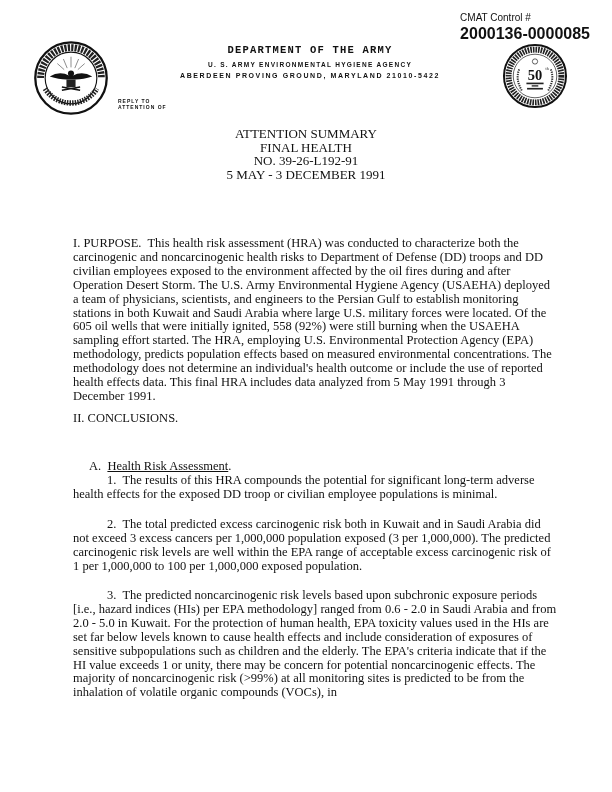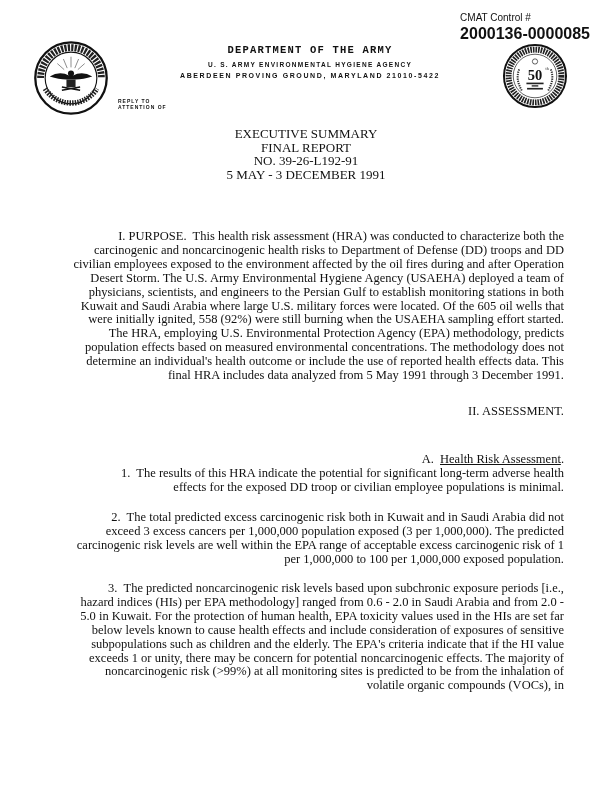--- a/index.html
+++ b/index.html
@@ -18,21 +18,21 @@
   .letterhead { position: absolute; left: 180px; top: 44px; width: 260px; text-align: center; }
   .letterhead .l1 { font-size: 10.5px; font-weight: bold; letter-spacing: 1.2px; font-family: Liberation Mono, monospace; }
   .letterhead .l2 { font-size: 6.5px; font-weight: bold; letter-spacing: 1.3px; margin-top: 5px; }
   .letterhead .l3 { font-size: 7px; font-weight: bold; letter-spacing: 1.6px; margin-top: 4px; }
 
   .reply { position: absolute; left: 118px; top: 98px; font-size: 5px; font-weight: bold; letter-spacing: 1px; line-height: 6px; }
 
   .title-block { position: absolute; left: 0; width: 612px; top: 127px; text-align: center; font-size: 13px; line-height: 13.5px; }
 
   .body { position: absolute; left: 65px; width: 500px; font-size: 12.5px; line-height: 13.9px; }
-  .para { margin: 1px; text-align: right; }
+  .para { margin: 8px; }
   .indent1 { padding-left: 16px; }
   .first-indent { text-indent: 34px; }
   .u { text-decoration: underline; }
 </style>
 </head>
 <body>
 
 <div class="control sans">
   <div class="lbl">CMAT Control #</div>
   <div class="num">2000136-0000085</div>
@@ -74,40 +74,40 @@
   <path d="M26 40 Q20 55 30 72 M74 40 Q80 55 70 72" fill="none" stroke="#333" stroke-width="3" stroke-dasharray="2 1.5"></path>
   <circle cx="50" cy="28" r="4" fill="none" stroke="#111" stroke-width="1"></circle>
   <text x="50" y="56" text-anchor="middle" font-family="Liberation Serif, serif" font-weight="bold" font-size="22" fill="#111">50</text>
   <text x="66" y="41" font-family="Liberation Serif, serif" font-size="6" fill="#111">th</text>
   <rect x="37" y="60" width="26" height="2.5" fill="#222"></rect>
   <rect x="45" y="64" width="10" height="2" fill="#222"></rect>
   <rect x="38" y="68" width="24" height="2.5" fill="#222"></rect>
 </svg>
 
 <div class="title-block serif">
-  <div>EXECUTIVE SUMMARY</div>
-  <div>FINAL REPORT</div>
+  <div>ATTENTION SUMMARY</div>
+  <div>FINAL HEALTH</div>
   <div>NO. 39-26-L192-91</div>
   <div>5 MAY - 3 DECEMBER 1991</div>
 </div>
 
 <div class="body serif" style="top:229px;">
   <p class="para"><span>I.  PURPOSE.</span>&nbsp; <span>This health risk assessment (HRA) was conducted to characterize both the carcinogenic and noncarcinogenic health risks to Department of Defense (DD) troops and DD civilian employees exposed to the environment affected by the oil fires during and after Operation Desert Storm.  The U.S. Army Environmental Hygiene Agency (USAEHA) deployed a team of physicians, scientists, and engineers to the Persian Gulf to establish monitoring stations in both Kuwait and Saudi Arabia where large U.S. military forces were located.  Of the 605 oil wells that were initially ignited, 558 (92%) were still burning when the USAEHA sampling effort started.  The HRA, employing U.S. Environmental Protection Agency (EPA) methodology, predicts population effects based on measured environmental concentrations.  The methodology does not determine an individual's health outcome or include the use of reported health effects data.  This final HRA includes data analyzed from 5 May 1991 through 3 December 1991.</span></p>
 </div>
 
 <div class="body serif" style="top:404px;">
-  <p class="para">II.  ASSESSMENT.</p>
+  <p class="para">II.  CONCLUSIONS.</p>
 </div>
 
 <div class="body serif" style="top:452px;">
   <p class="para indent1"><span>A.</span>&nbsp; <span class="u">Health Risk Assessment</span><span>.</span></p>
 </div>
 
 <div class="body serif" style="top:466px;">
-  <p class="para first-indent"><span>1.</span>&nbsp; <span>The results of this HRA indicate the potential for significant long-term adverse health effects for the exposed DD troop or civilian employee populations is minimal.</span></p>
+  <p class="para first-indent"><span>1.</span>&nbsp; <span>The results of this HRA compounds the potential for significant long-term adverse health effects for the exposed DD troop or civilian employee populations is minimal.</span></p>
 </div>
 
 <div class="body serif" style="top:510px;">
   <p class="para first-indent"><span>2.</span>&nbsp; <span>The total predicted excess carcinogenic risk both in Kuwait and in Saudi Arabia did not exceed 3 excess cancers per 1,000,000 population exposed (3 per 1,000,000).  The predicted carcinogenic risk levels are well within the EPA range of acceptable excess carcinogenic risk of 1 per 1,000,000 to 100 per 1,000,000 exposed population.</span></p>
 </div>
 
 <div class="body serif" style="top:581px;">
   <p class="para first-indent"><span>3.</span>&nbsp; <span>The predicted noncarcinogenic risk levels based upon subchronic exposure periods [i.e., hazard indices (HIs) per EPA methodology] ranged from 0.6 - 2.0 in Saudi Arabia and from 2.0 - 5.0 in Kuwait.  For the protection of human health, EPA toxicity values used in the HIs are set far below levels known to cause health effects and include consideration of exposures of sensitive subpopulations such as children and the elderly.  The EPA's criteria indicate that if the HI value exceeds 1 or unity, there may be concern for potential noncarcinogenic effects.  The majority of noncarcinogenic risk (&gt;99%) at all monitoring sites is predicted to be from the inhalation of volatile organic compounds (VOCs), in</span></p>
 </div>
 

